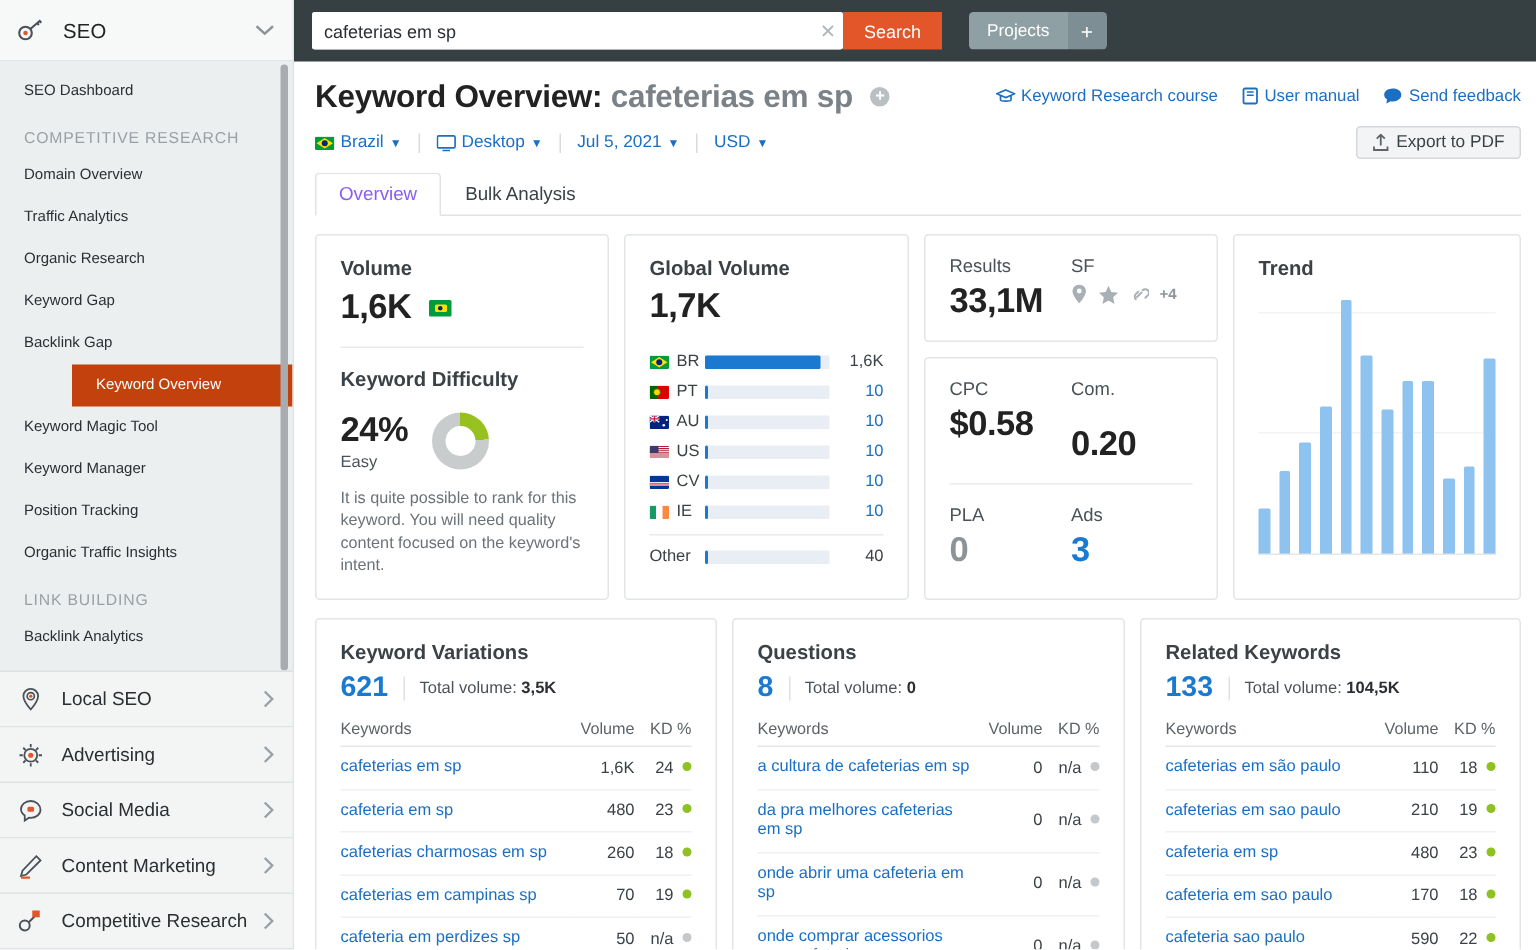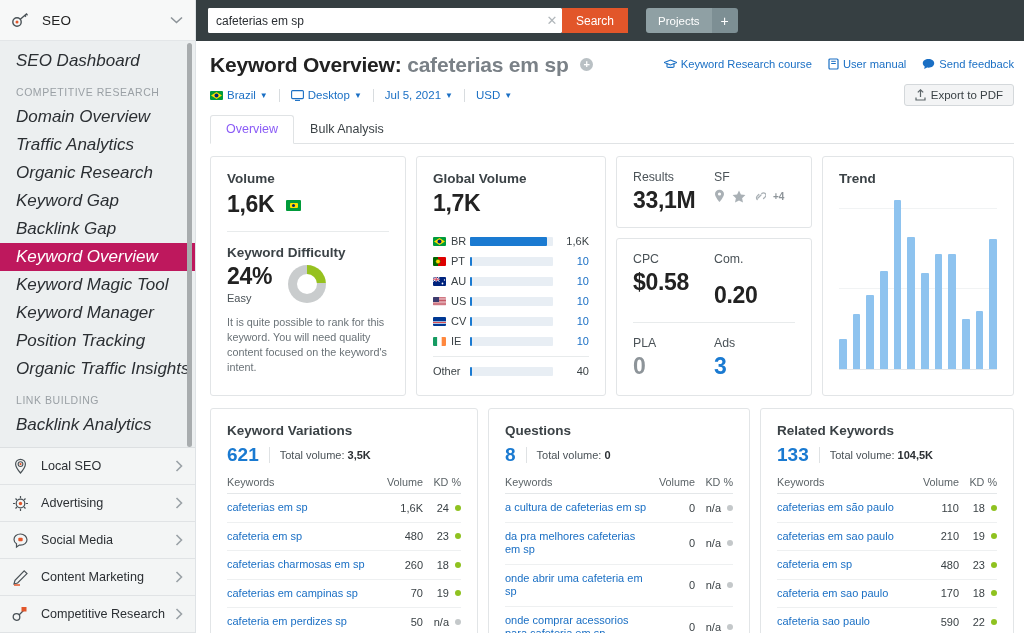--- a/index.html
+++ b/index.html
@@ -34,25 +34,25 @@
   .sb-track {
     position: absolute; right: 3px; top: 2px; bottom: 0;
     width: 5px; background: #a8acae; border-radius: 3px;
   }
   .sb-list { padding-top: 6px; }
   .sb-section {
     font-size: 10.5px; color: #9aa0a5; letter-spacing: .55px;
     padding: 11px 16px 5px 16px; text-transform: uppercase;
   }
   .sb-item {
-    font-size: 17px; color: #2b2f33;
+    font-size: 10px; color: #2b2f33;
     padding: 5px 16px; line-height: 18px; cursor: pointer;
-    white-space: nowrap; overflow: hidden; font-style: italic;
-  }
-  .sb-item.active { background: #be185d; color: #fff; }
+    white-space: nowrap; overflow: hidden;
+  }
+  .sb-item.active { background: #c2410c; color: #fff; margin-left: 48px; }
 
   .sb-bottom { border-top: 1px solid #dcdfe1; }
   .sb-brow {
     display: flex; align-items: center; height: 37px;
     padding: 0 12px; border-bottom: 1px solid #e0e3e5;
     background: #f3f5f5; cursor: pointer;
   }
   .sb-brow .bic { width: 22px; flex: 0 0 22px; display:flex; align-items:center; }
   .sb-brow .blb { flex: 1; font-size: 12.6px; color: #2b2f33; margin-left: 7px; }
   .sb-brow .barr { color: #9aa1a6; font-size: 13px; font-weight: bold; }
@@ -154,21 +154,21 @@
   .flagbr { width: 15px; height: 11px; margin-left: 6px; background: #009b3a; }
   .flagbr::after {
     content: ""; position: absolute; left: 3.5px; top: 3px; width: 8px; height: 5px;
     background: #fedf00; transform: skewX(0deg); border-radius: 1px;
   }
   .flagbr::before {
     content:""; position:absolute; left:6px; top:4px; width:3px; height:3px;
     background:#002776; border-radius:50%; z-index:2;
   }
 
-  .kd-row { display: flex; align-items: center; gap: 16px; margin-top: 3px; }
+  .kd-row { display: flex; align-items: center; gap: 16px; margin-top: 13px; }
   .donut {
     width: 38px; height: 38px; border-radius: 50%;
     background: conic-gradient(#96c11f 0deg 86deg, #c9cccd 86deg 360deg);
     position: relative;
   }
   .donut::after {
     content: ""; position: absolute; inset: 9px; background: #fff; border-radius: 50%;
   }
   .easy { font-size: 11px; color: #4a5257; margin-top: 2px; }
   .kdnote { font-size: 10.8px; color: #6b7378; line-height: 15px; margin-top: 11px; }

